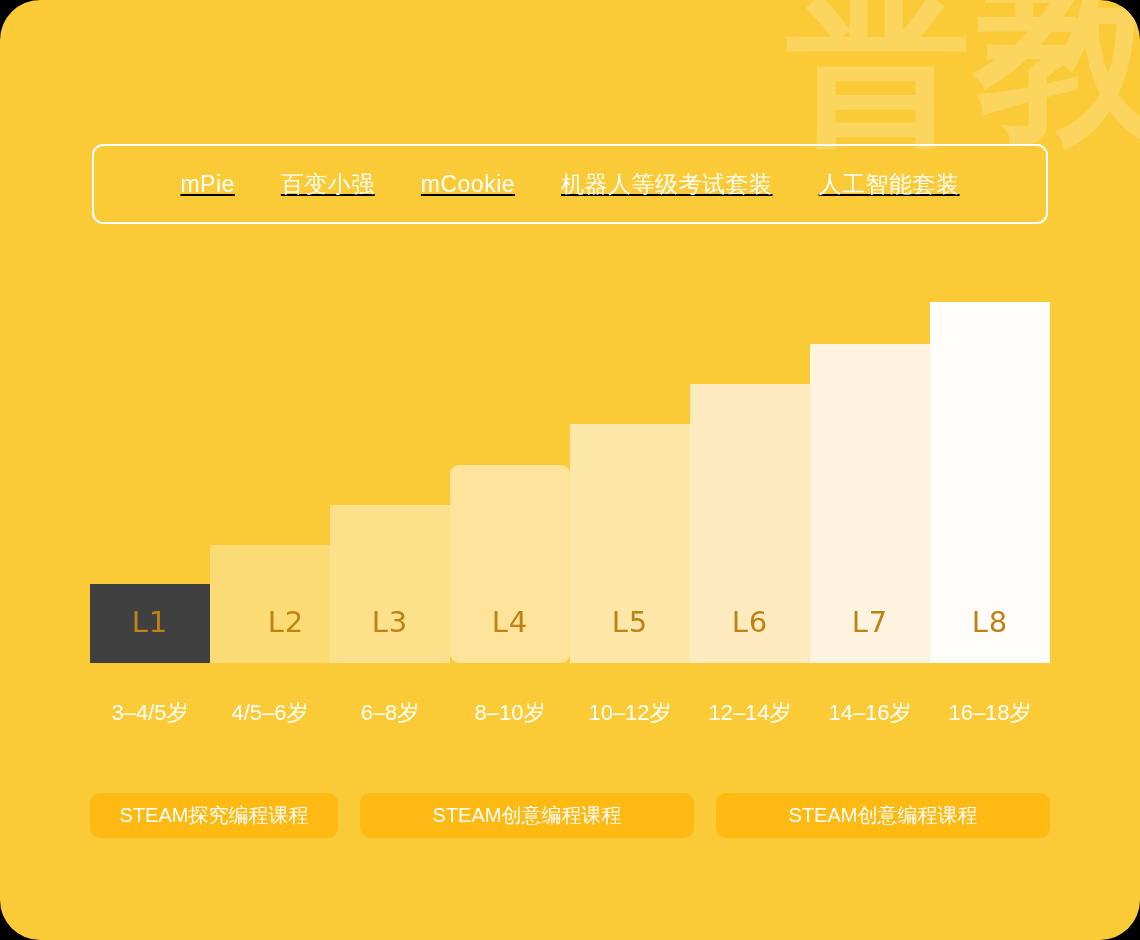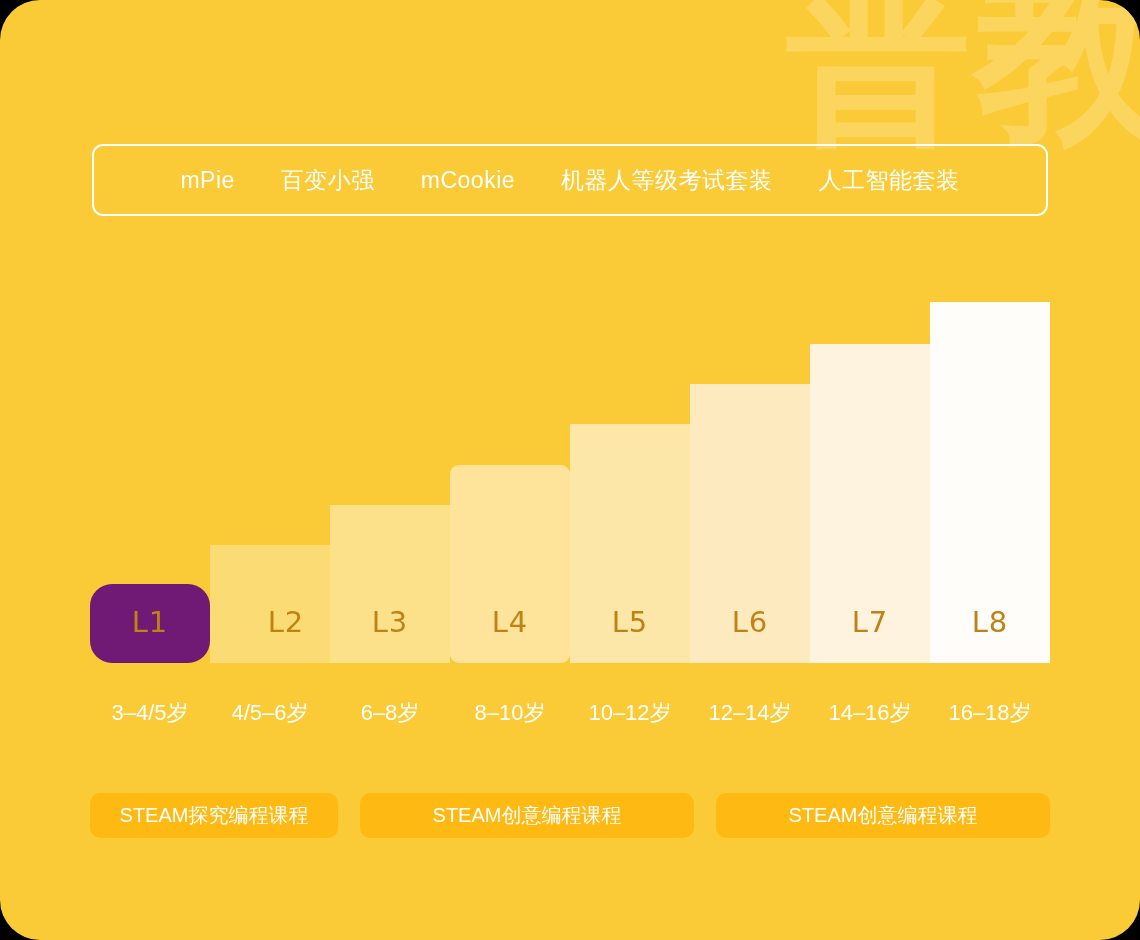--- a/index.html
+++ b/index.html
@@ -38,27 +38,28 @@
     user-select: none;
     pointer-events: none;
   }
 
   
   #nav {
     position: absolute;
     left: 92px;
     top: 144px;
     width: 956px;
-    height: 72px;
+    height: 80px;
     box-sizing: border-box;
     border: 2px solid #FFFFFF;
     border-radius: 11px;
     display: flex;
     align-items: center;
     justify-content: center;
+    text-decoration: underline;
   }
   .nav-item {
     color: #FFFFFF;
     font-size: 23px;
     letter-spacing: 0.5px;
     white-space: nowrap;
     padding: 0 23px;
   }
 
   
@@ -141,21 +142,21 @@
 
   <div id="nav">
       <div class="nav-item">mPie</div>
       <div class="nav-item">百变小强</div>
       <div class="nav-item">mCookie</div>
       <div class="nav-item">机器人等级考试套装</div>
       <div class="nav-item">人工智能套装</div>
     </div>
 
   <div id="chart">
-      <div class="bar" style="height: 20.9549%; background: #701a75; border-radius: 22px;">
+      <div class="bar" style="height: 20.9549%; background: #404040;">
         <div class="bar-label" style="color: rgb(191, 130, 20);">L1</div>
       </div>
       <div class="bar" style="height: 31.2997%; background: rgb(251, 220, 116); padding-left: 32px;">
         <div class="bar-label" style="color: rgb(191, 130, 20);">L2</div>
       </div>
       <div class="bar" style="height: 41.9098%; background: rgb(252, 225, 138);">
         <div class="bar-label" style="color: rgb(191, 130, 20);">L3</div>
       </div>
       <div class="bar" style="height: 52.5199%; background: rgb(253, 228, 154); border-radius: 9px;">
         <div class="bar-label" style="color: rgb(191, 130, 20);">L4</div>

